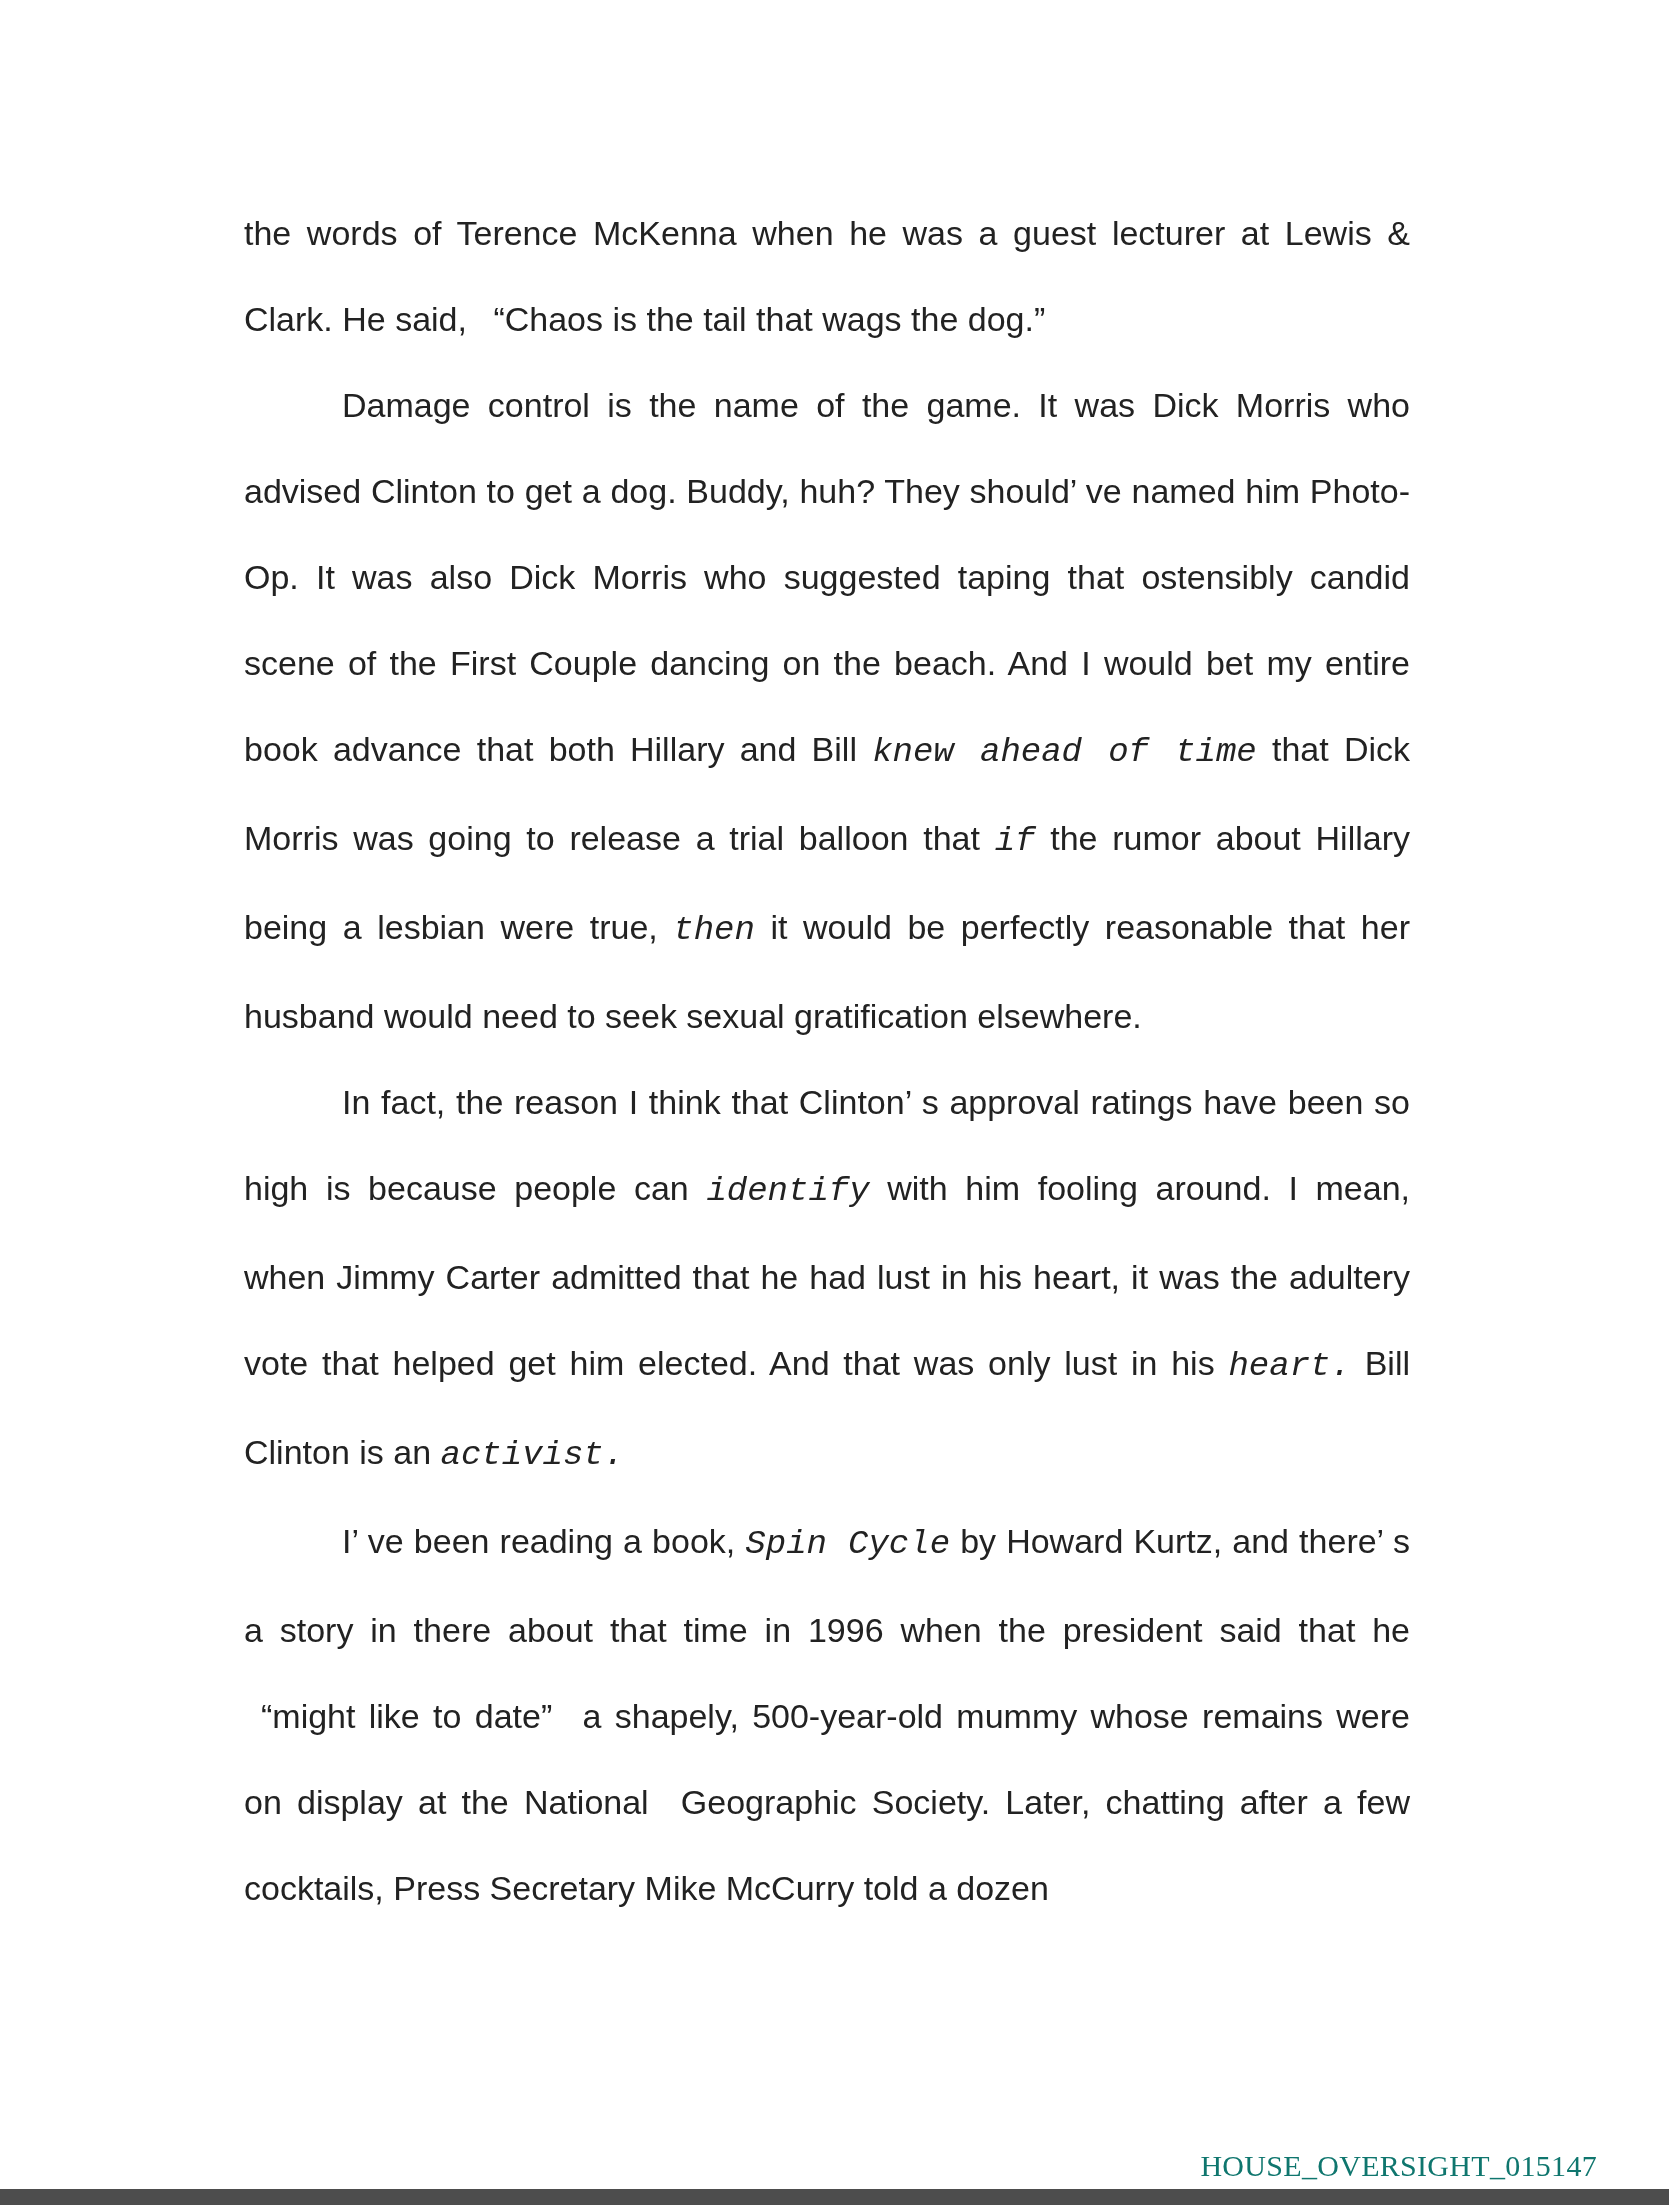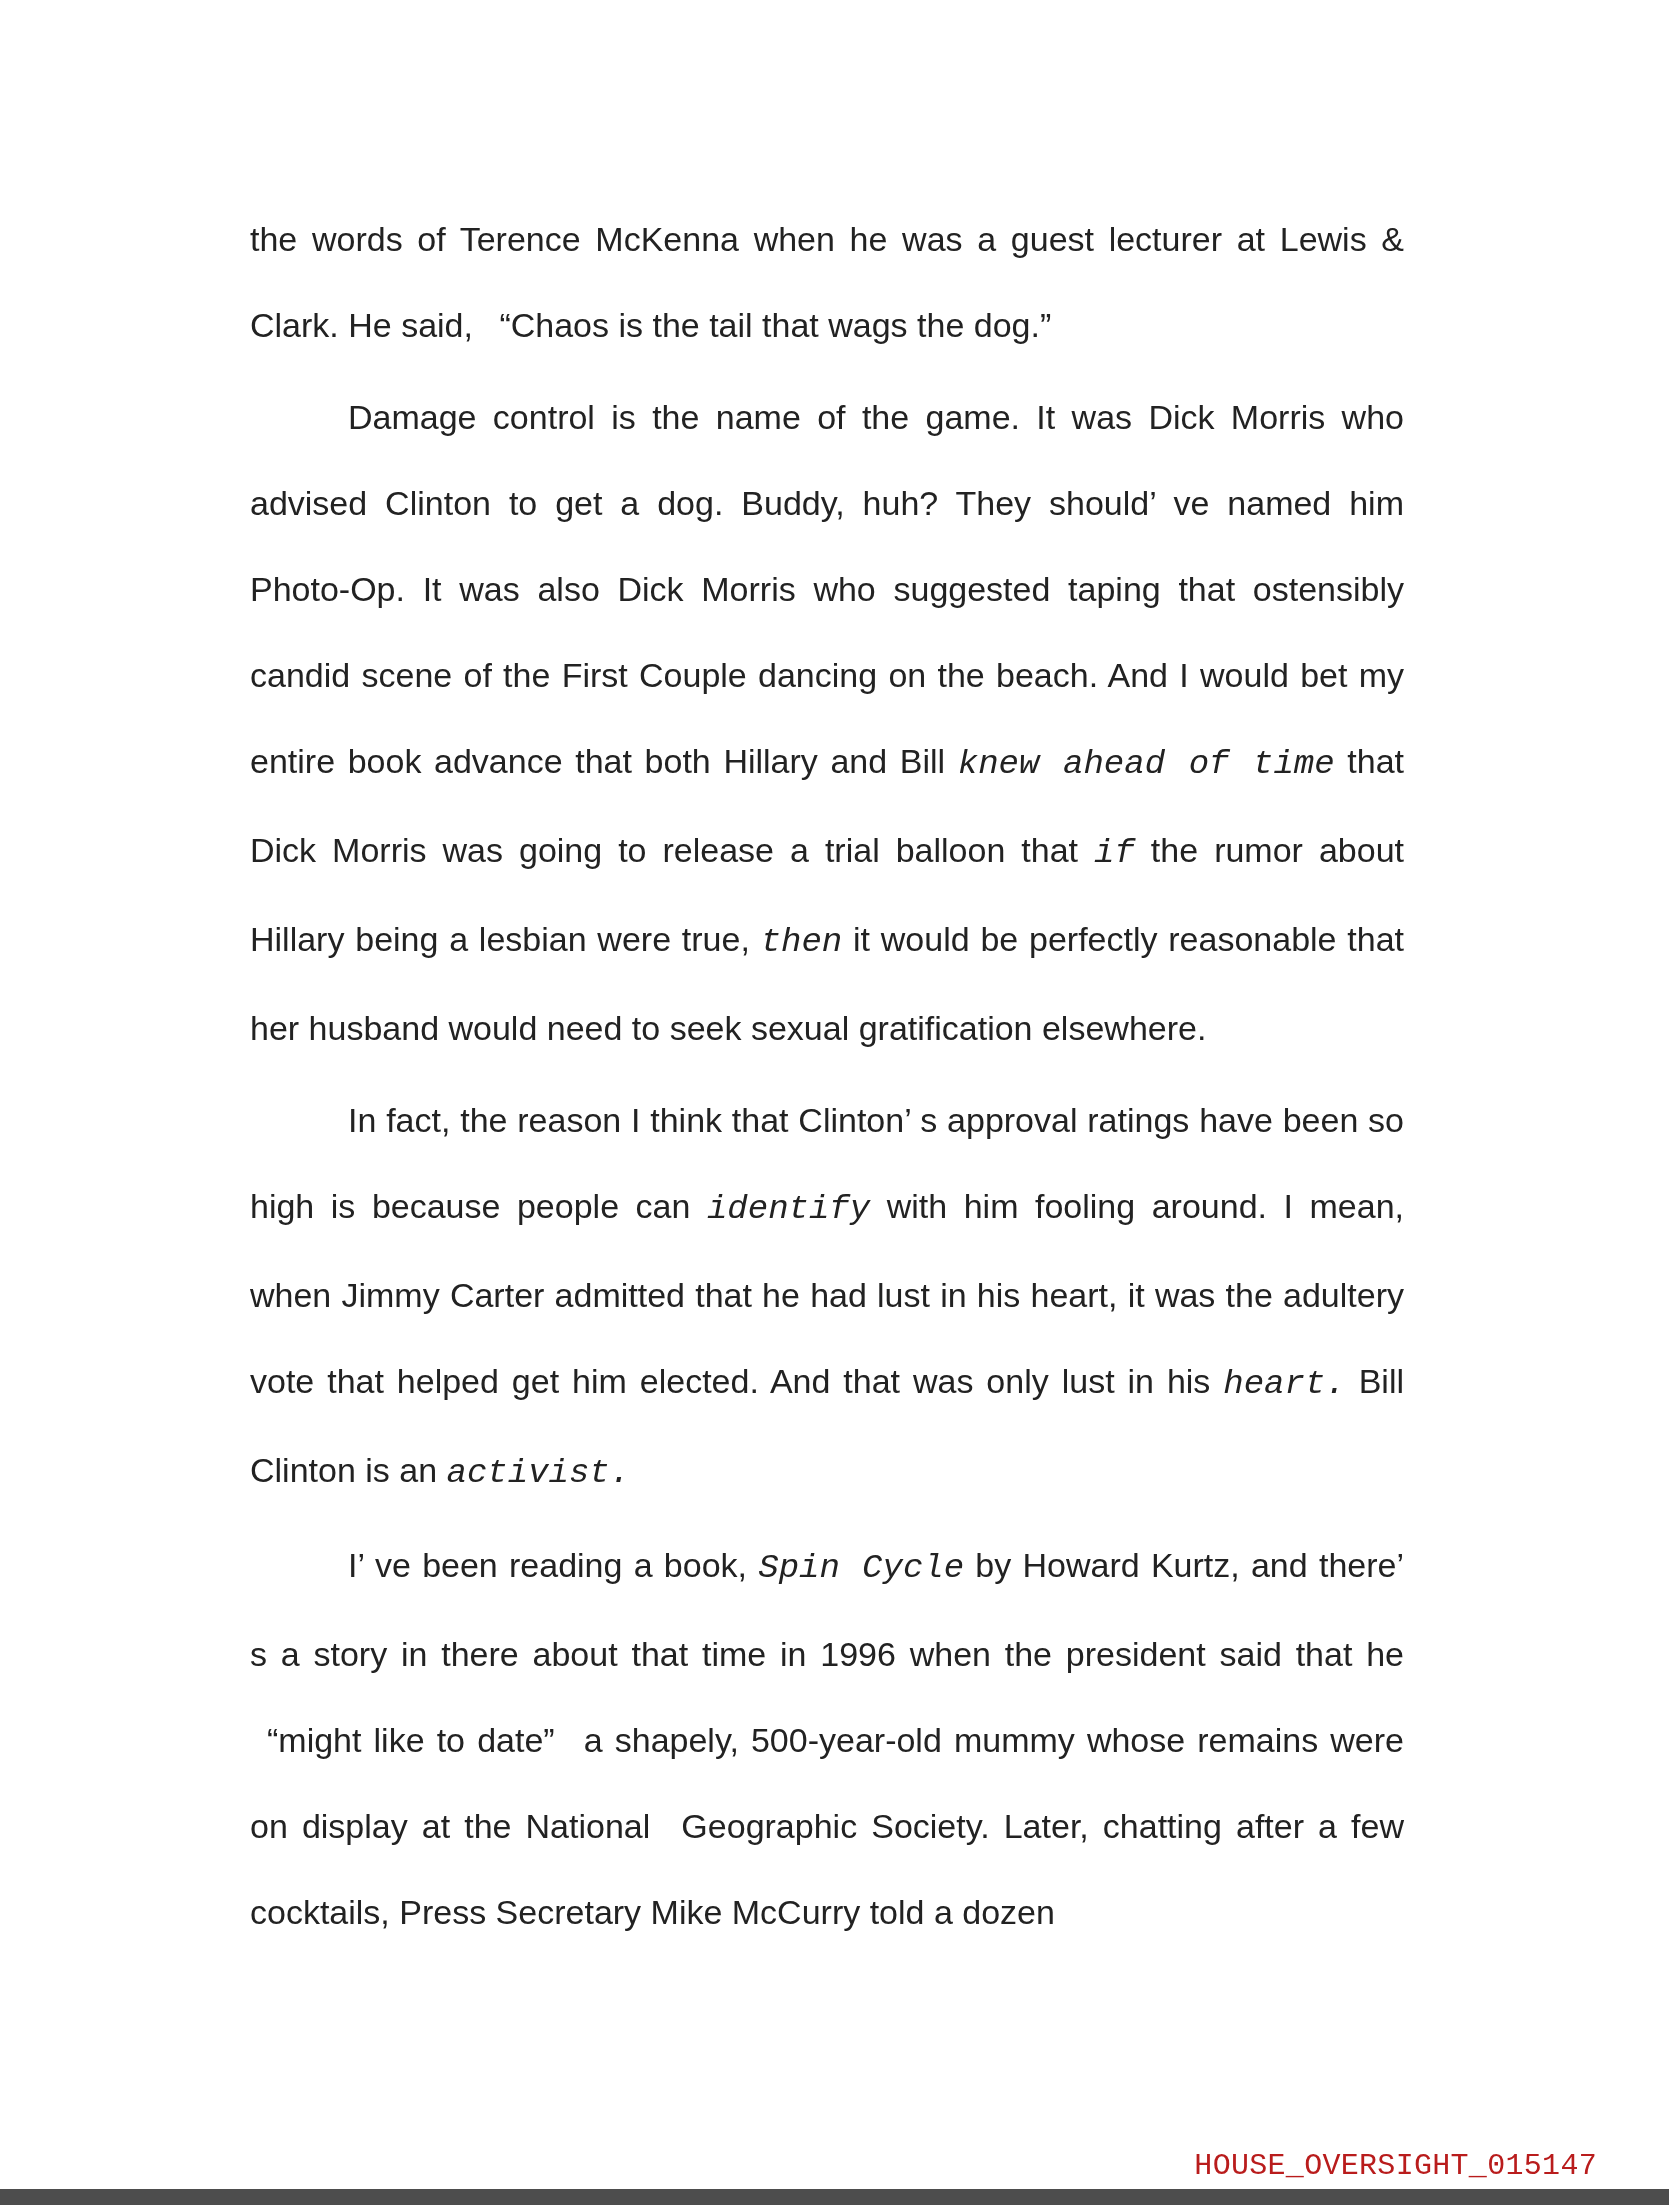--- a/index.html
+++ b/index.html
@@ -19,38 +19,38 @@
   .content {
     position: absolute;
     left: 244px;
     top: 190px;
     width: 1166px;
     font-size: 34px;
     line-height: 86px;
     text-align: justify;
   }
   .para {
-    margin: 6px;
+    margin: 0;
     padding: 0;
   }
   .para.indent {
     text-indent: 98px;
   }
   .italic {
     font-style: italic;
     font-family: Liberation Mono, monospace;
   }
   .footer {
     position: absolute;
     right: 72px;
     bottom: 22px;
     font-size: 30px;
     letter-spacing: 0.3px;
-    color: #b91c1c;
-    font-family: Liberation Mono, monospace;
+    color: #0f766e;
+    font-family: Liberation Serif, serif;
     white-space: nowrap;
   }
   .bottom-strip {
     position: absolute;
     left: 0;
     right: 0;
     bottom: 0;
     height: 15.7px;
     background: #4d4d4d;
   }

